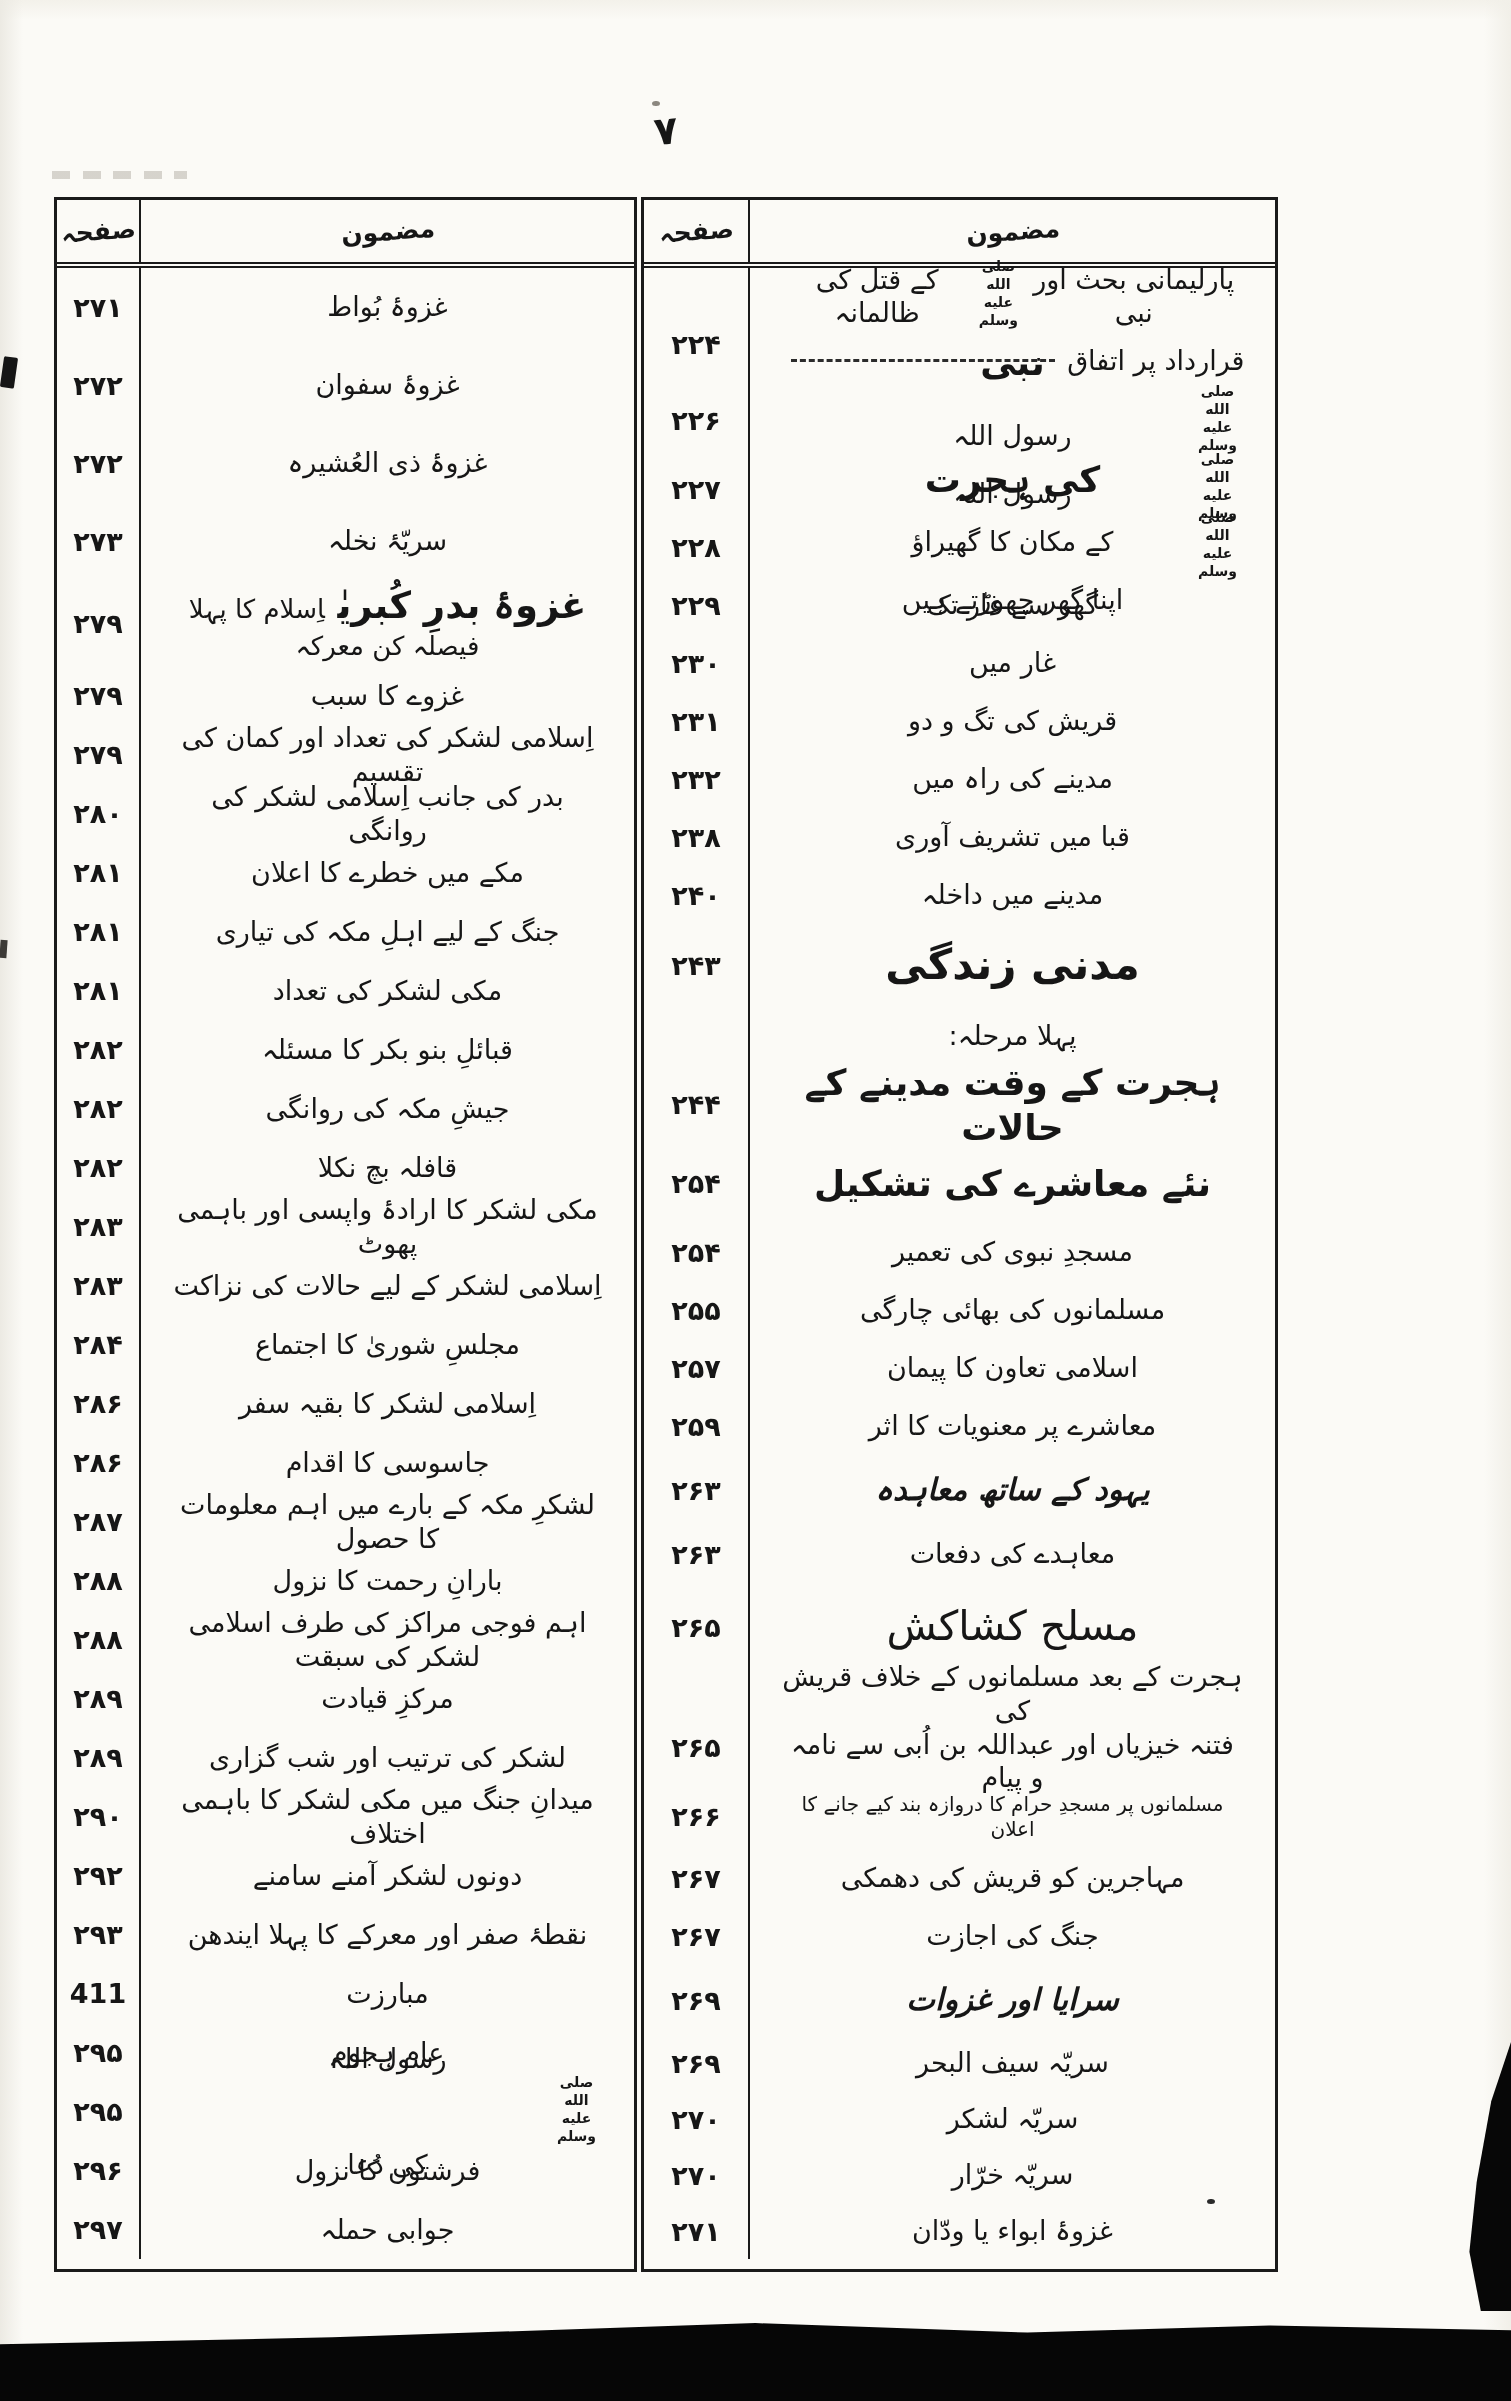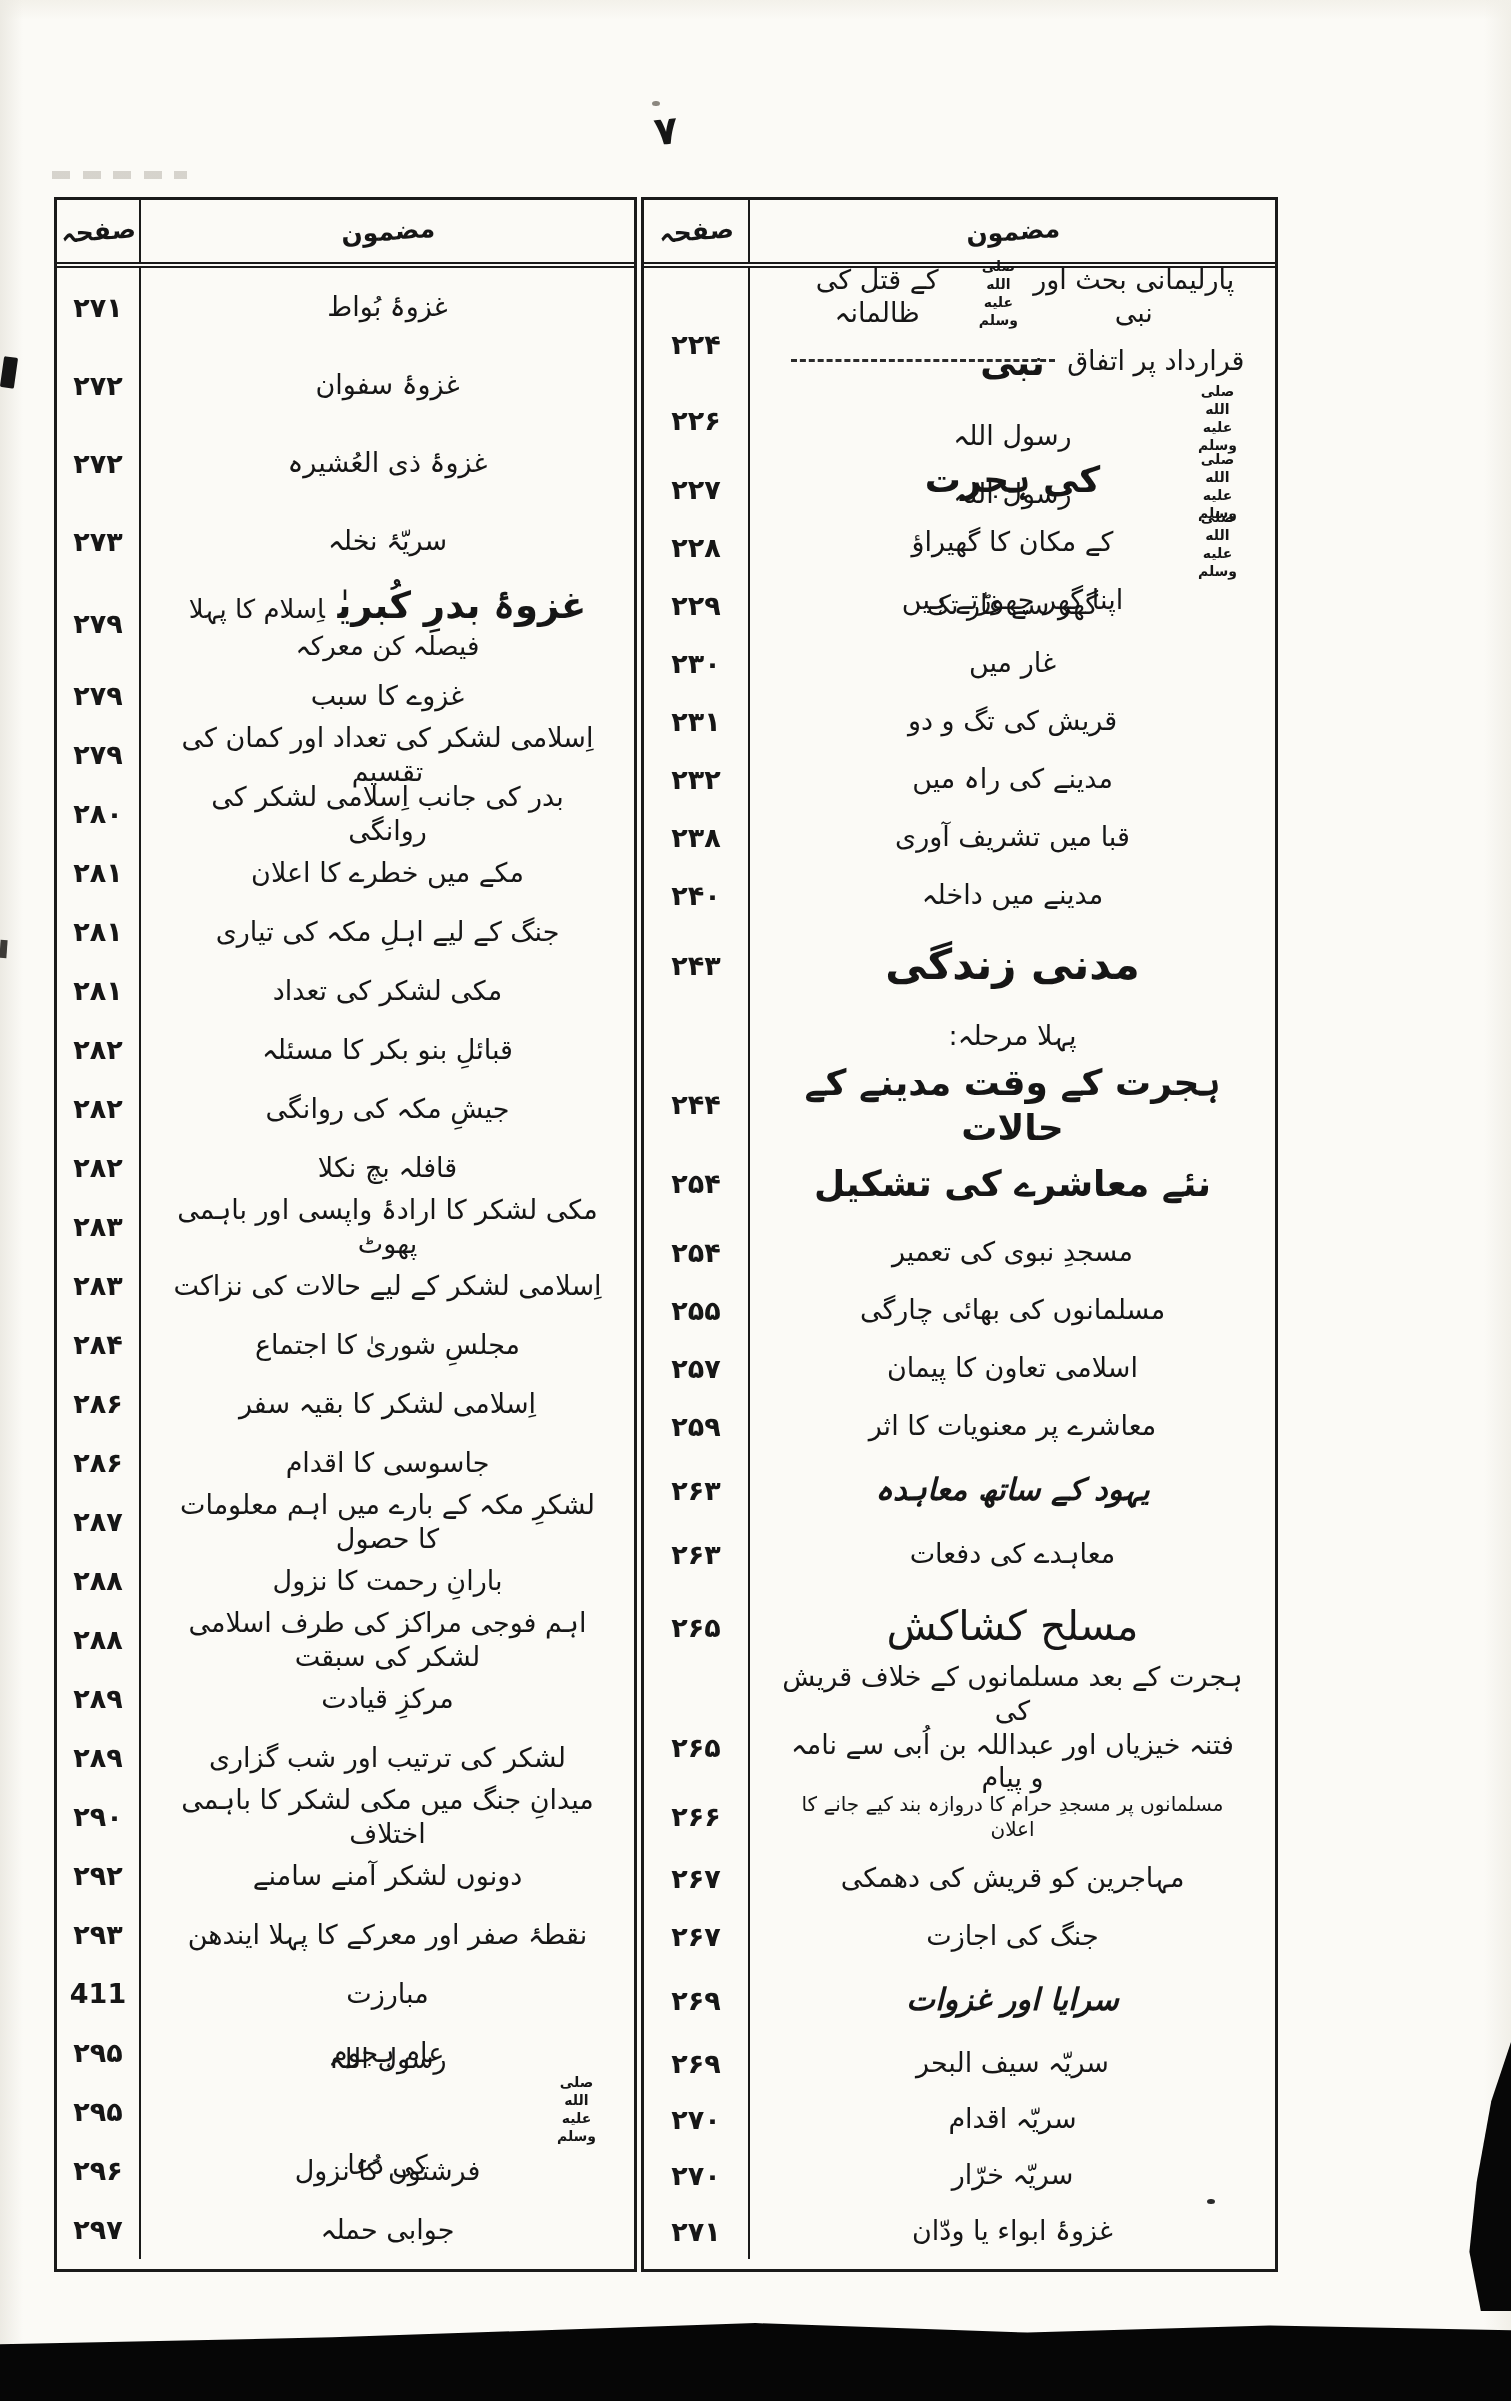--- a/index.html
+++ b/index.html
@@ -360,21 +360,21 @@
         <div class="row e-h3">
           <div class="cell-page">۲۶۹</div>
           <div class="cell-subject">سرایا اور غزوات</div>
         </div>
         <div class="row e-tight">
           <div class="cell-page">۲۶۹</div>
           <div class="cell-subject">سریّہ سیف البحر</div>
         </div>
         <div class="row e-tight">
           <div class="cell-page">۲۷۰</div>
-          <div class="cell-subject">سریّہ اقدام</div>
+          <div class="cell-subject">سریّہ لشکر</div>
         </div>
         <div class="row e-tight">
           <div class="cell-page">۲۷۰</div>
           <div class="cell-subject">سریّہ خرّار</div>
         </div>
         <div class="row e-tight">
           <div class="cell-page">۲۷۱</div>
           <div class="cell-subject">غزوۂ ابواء یا ودّان</div>
         </div>
       </div>

